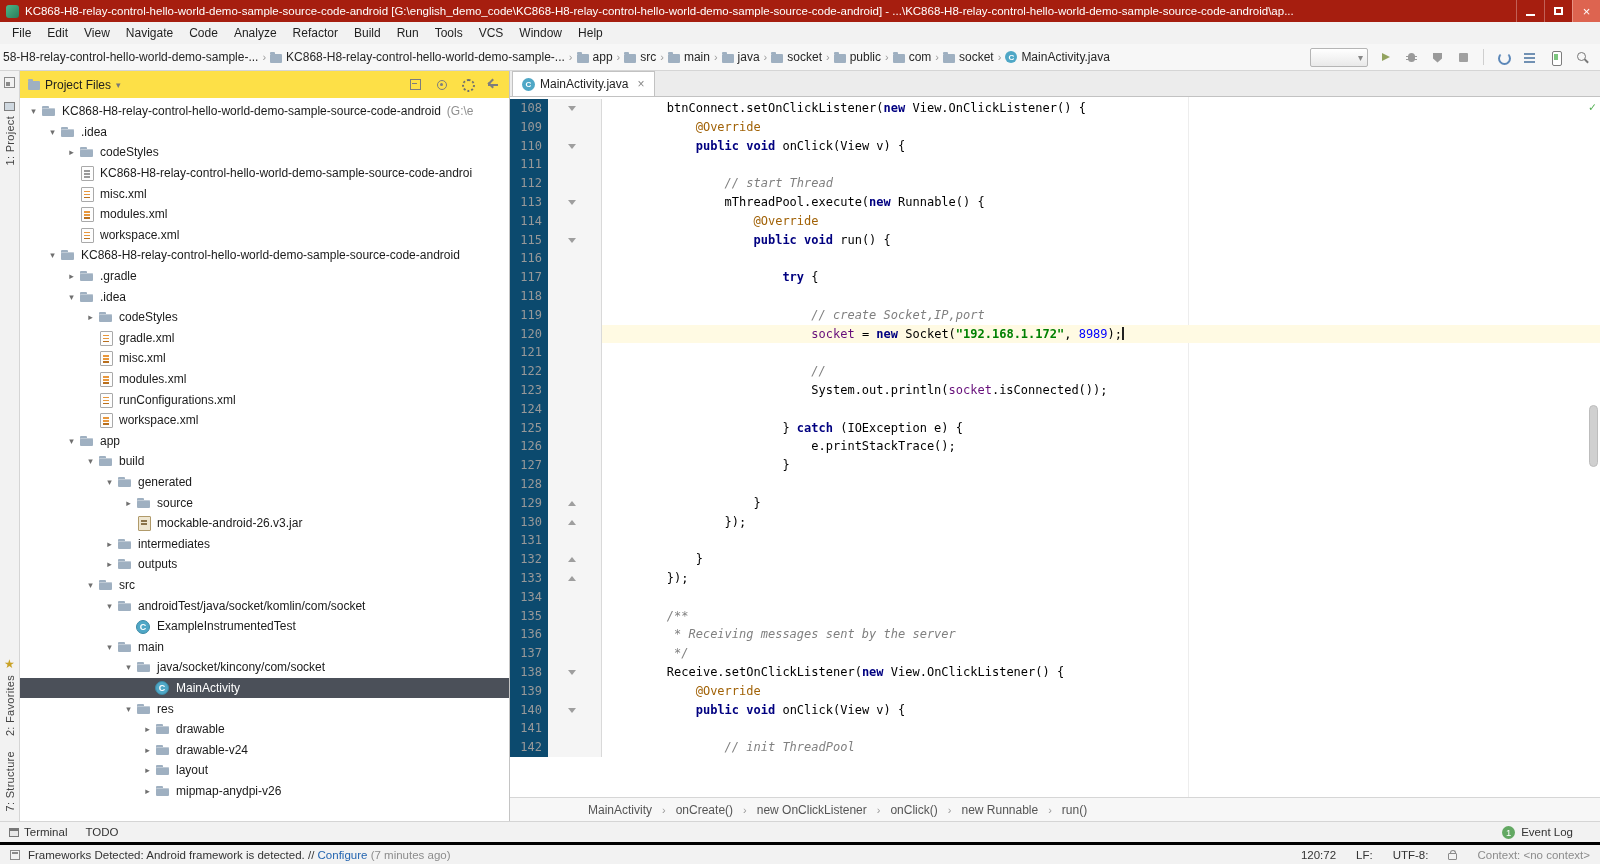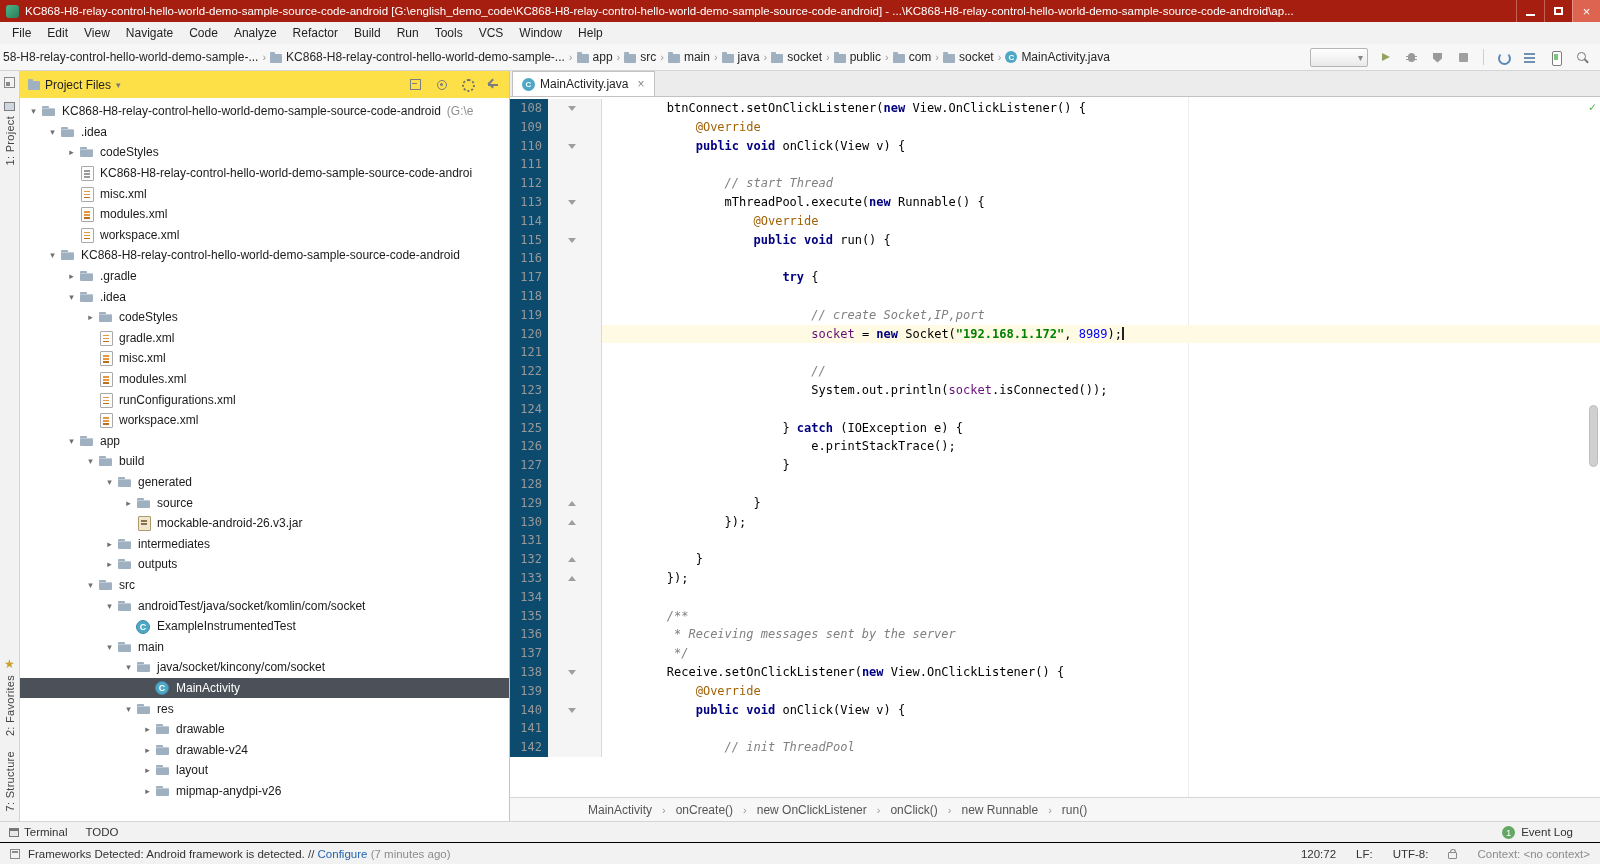--- a/index.html
+++ b/index.html
@@ -127,21 +127,21 @@
   .eb-item { padding:0 2px; cursor:pointer; }
 
   
   .toolbar-bottom { height:21px; background:#f2f2f2; border-top:1px solid #d5d5d5; display:flex; align-items:center; padding:0 9px; font-size:11.5px; color:#333; }
   .term-ico { width:10px; height:9px; border:1px solid #777; background:#e8e8e8; position:relative; margin-right:5px; }
   .term-ico::after { content:''; position:absolute; left:0; top:0; width:100%; height:2px; background:#777; }
   .tw-tab { display:flex; align-items:center; margin-right:18px; cursor:pointer; }
   .bb-right { margin-left:auto; display:flex; align-items:center; gap:6px; }
   .badge { width:13px; height:13px; border-radius:50%; background:#62a862; color:#fff; font-size:9.5px; display:flex; align-items:center; justify-content:center; }
 
-  .statusbar { height:22px; background:#f2f2f2; border-top:1px solid #000000; display:flex; align-items:center; padding:0 10px; font-size:11.5px; color:#333; gap:8px; }
+  .statusbar { height:22px; background:#f2f2f2; border-top:3px solid #000000; display:flex; align-items:center; padding:0 10px; font-size:11.5px; color:#333; gap:8px; }
   .sb-ico { width:10px; height:10px; border:1px solid #8a8a8a; position:relative; flex:none; }
   .sb-ico::after { content:''; position:absolute; left:1px; right:1px; top:1px; height:2px; background:#8a8a8a; }
   .link { color:#2465b0; cursor:pointer; }
   .dim { color:#8c8c8c; }
   .sb-right { margin-left:auto; display:flex; align-items:center; gap:20px; }
   .lock { width:9px; height:7px; border:1px solid #8a8a8a; border-radius:1px; position:relative; margin-top:3px; }
   .lock::before { content:''; position:absolute; left:1px; top:-4px; width:4px; height:3px; border:1px solid #8a8a8a; border-bottom:none; border-radius:3px 3px 0 0; }
 </style>
 </head>
 <body>

